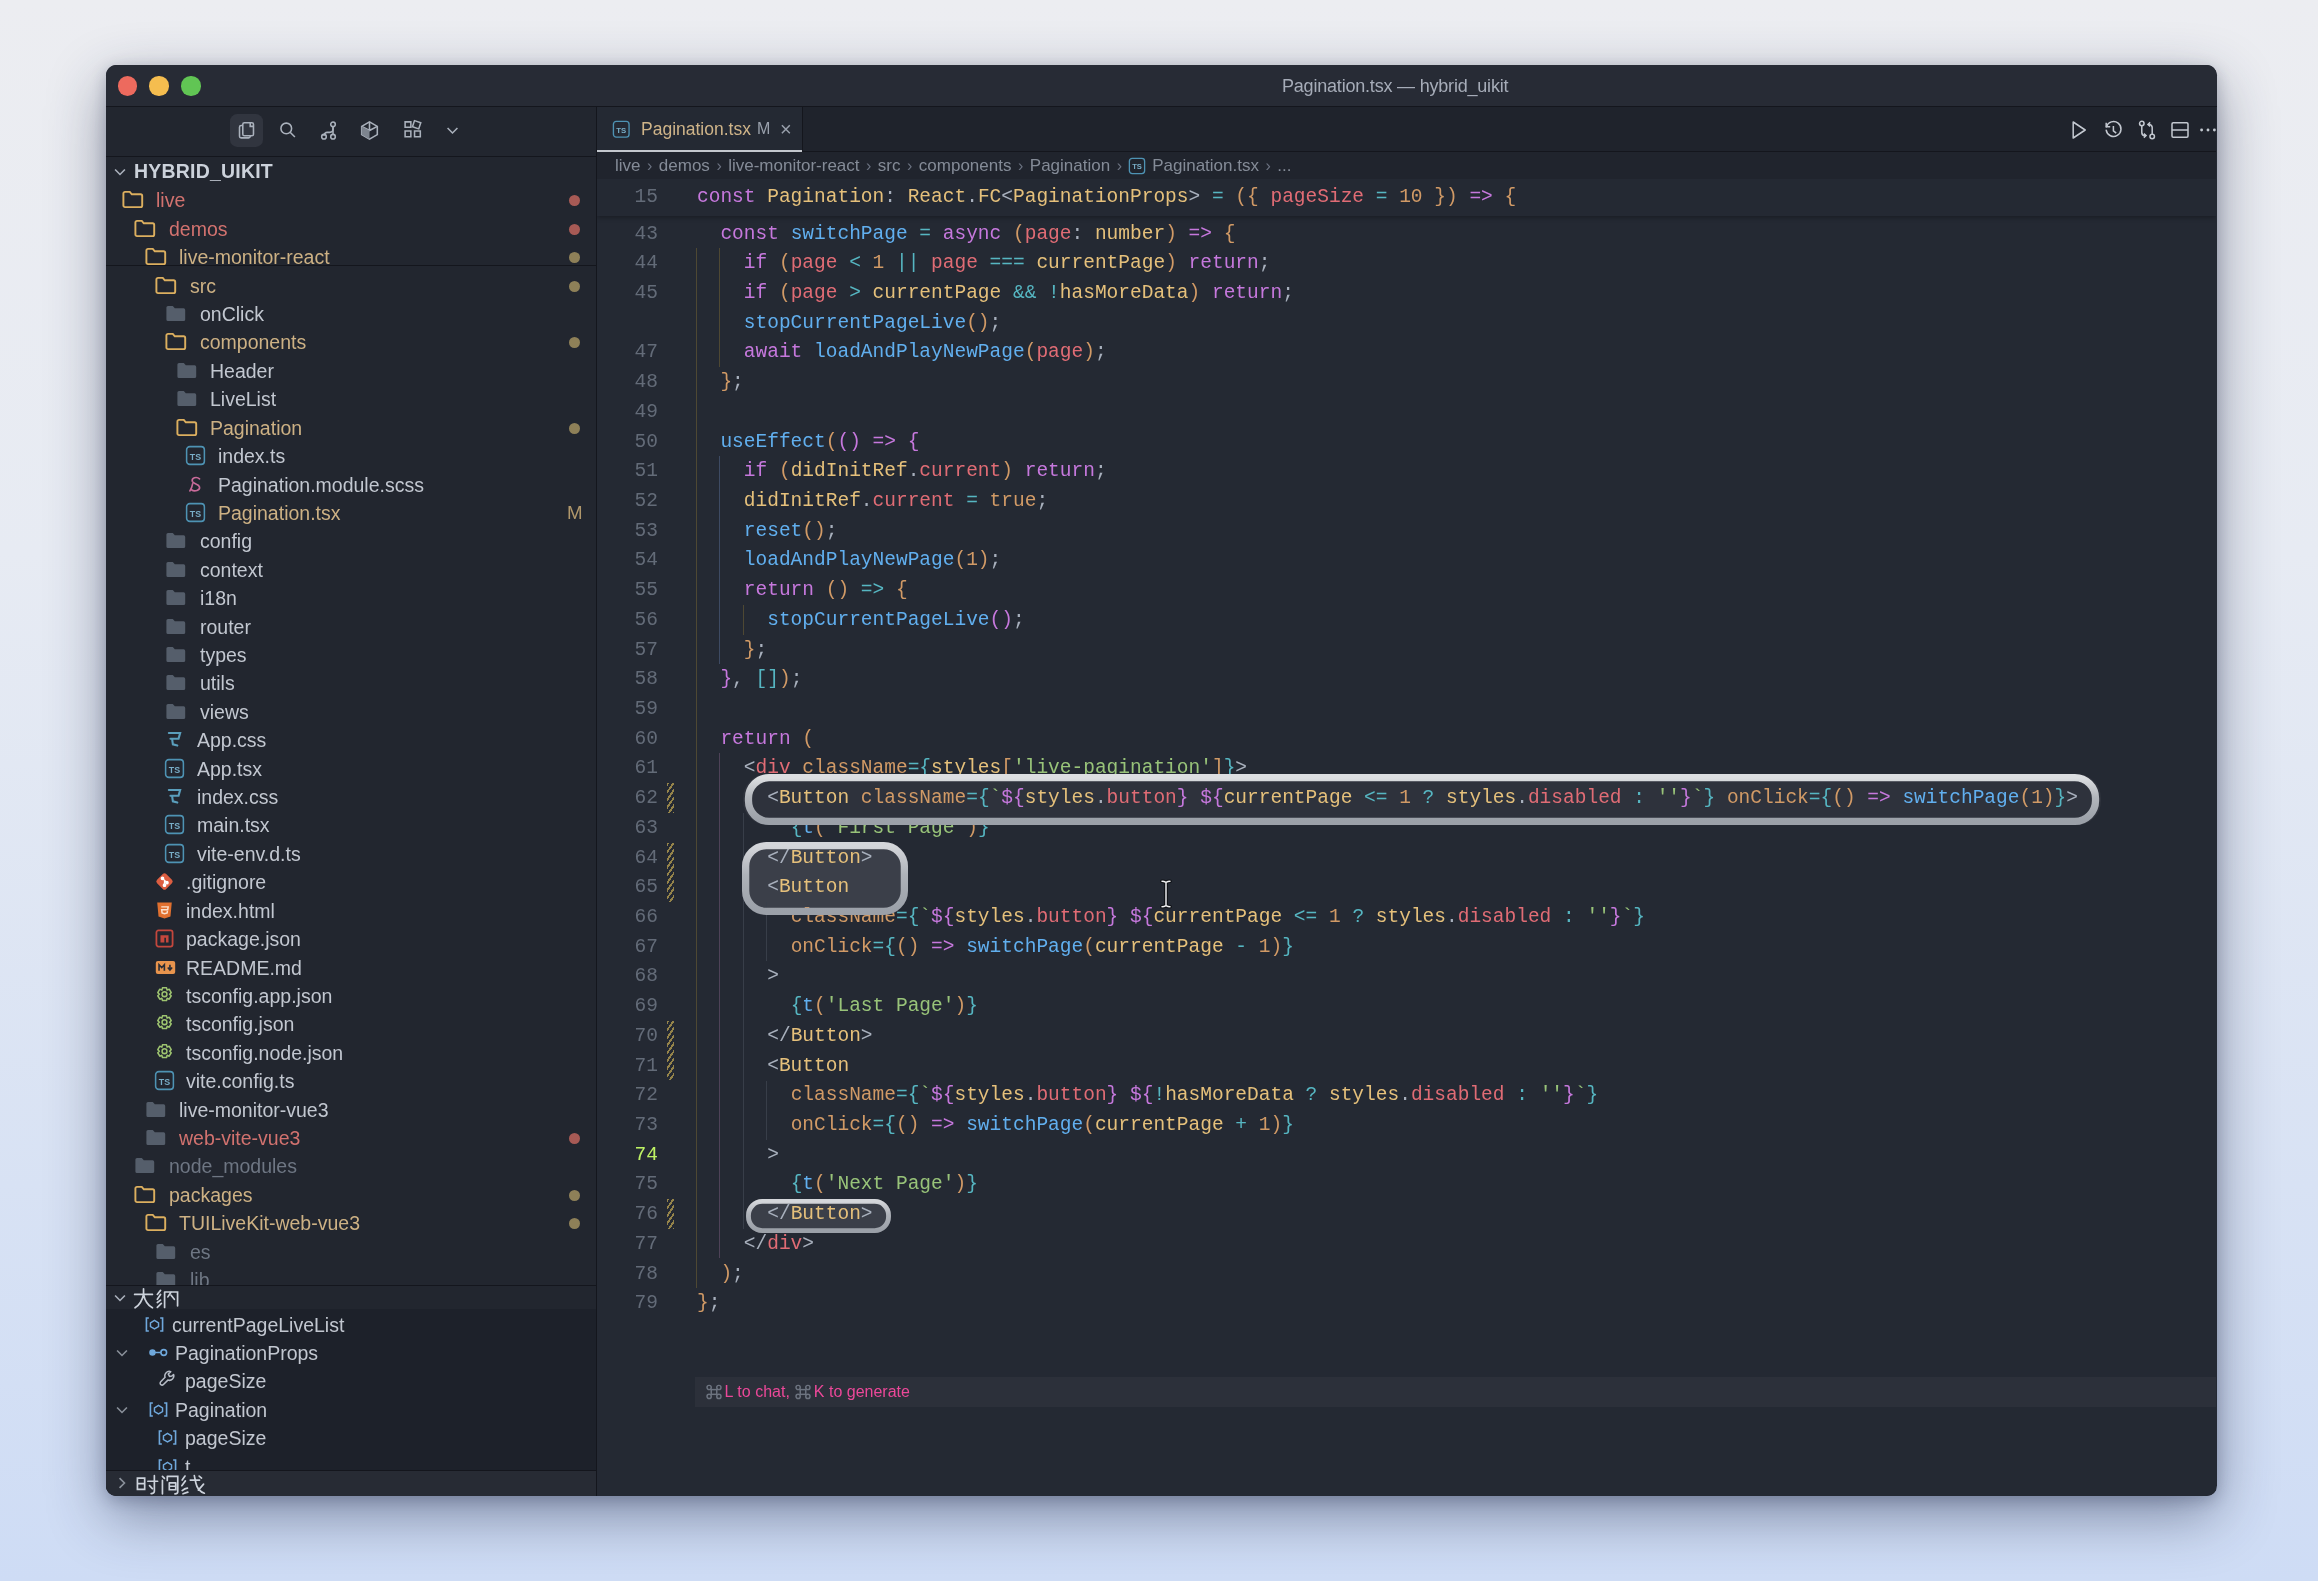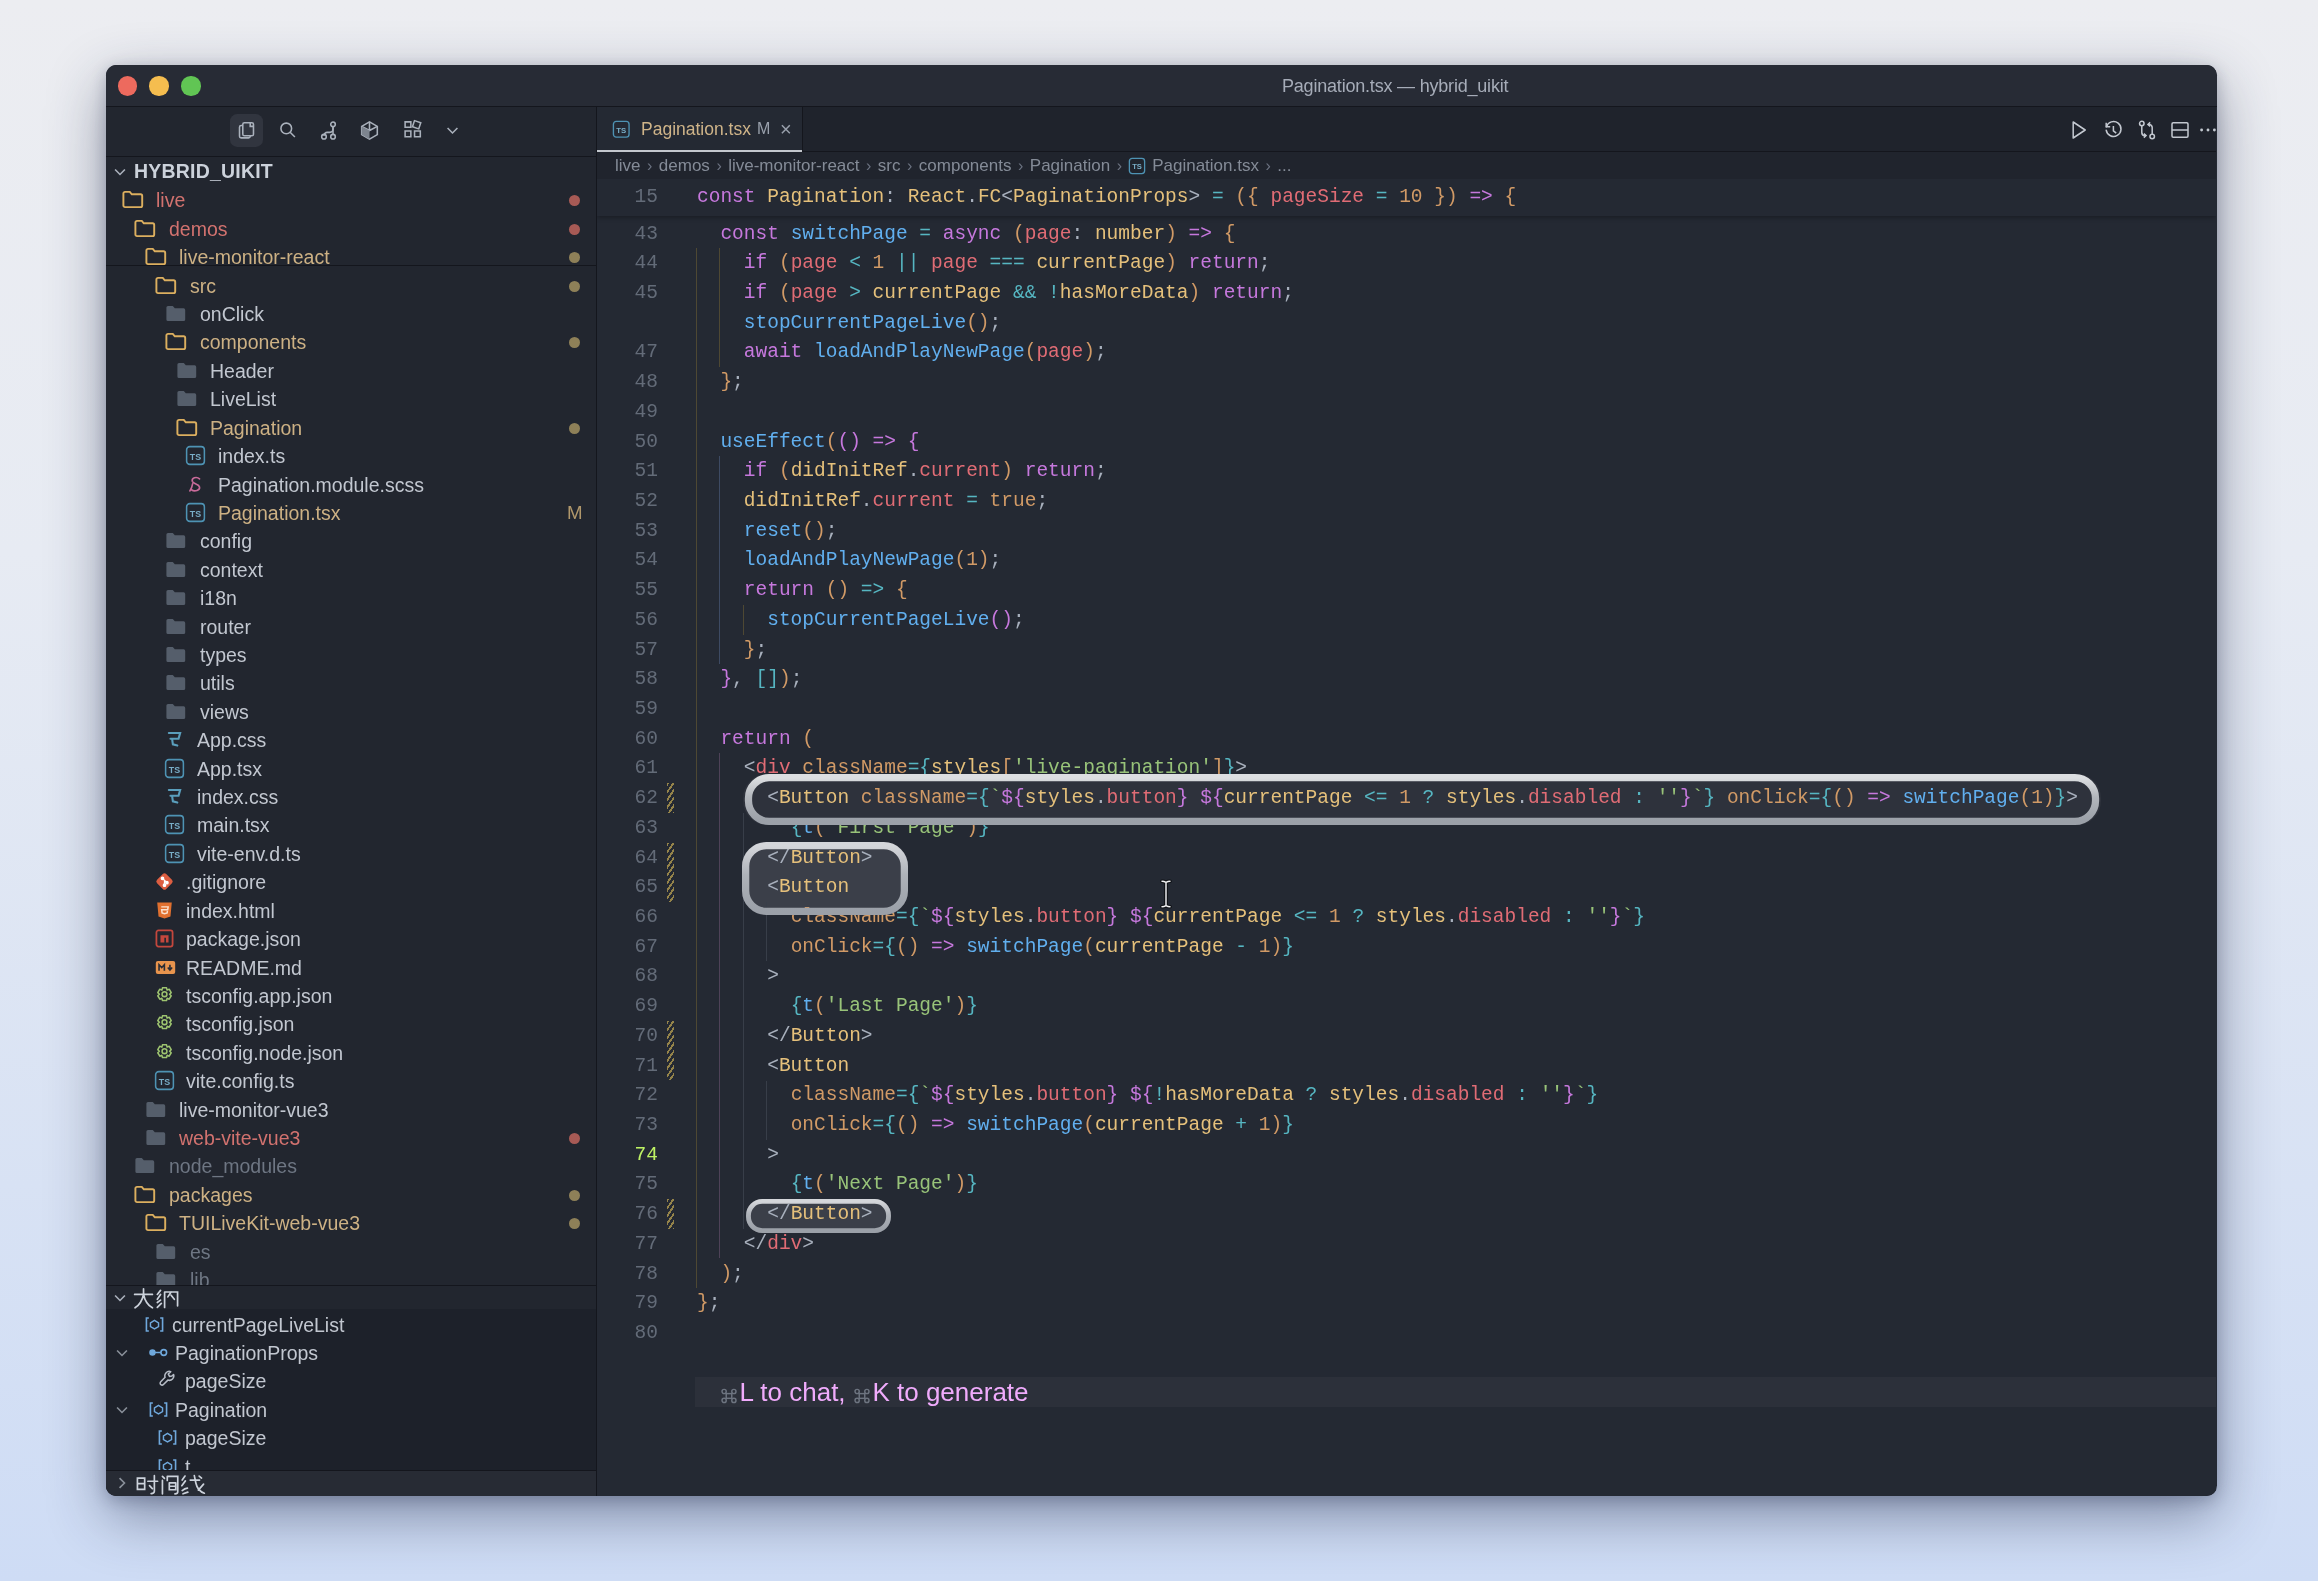--- a/index.html
+++ b/index.html
@@ -656,25 +656,21 @@
               <span style="position:absolute;left:100px;white-space:pre;font-family:'Liberation Mono',monospace;font-size:19.5px"><span style="color:#a8b0bd">&nbsp;&nbsp;&nbsp;&nbsp;</span><span style="color:#a8b0bd">&lt;/</span><span style="color:#e06c75">div</span><span style="color:#a8b0bd">&gt;</span></span>
             </div>
             <div style="position:absolute;left:0;top:1043px;width:100%;height:30px;line-height:30px">
               <span style="position:absolute;right:1558px;color:#636b78;font-family:'Liberation Mono',monospace;font-size:19.5px">78</span>
               <span style="position:absolute;left:100px;white-space:pre;font-family:'Liberation Mono',monospace;font-size:19.5px"><span style="color:#d19a66">&nbsp;&nbsp;)</span><span style="color:#a8b0bd">;</span></span>
             </div>
             <div style="position:absolute;left:0;top:1072px;width:100%;height:30px;line-height:30px">
               <span style="position:absolute;right:1558px;color:#636b78;font-family:'Liberation Mono',monospace;font-size:19.5px">79</span>
               <span style="position:absolute;left:100px;white-space:pre;font-family:'Liberation Mono',monospace;font-size:19.5px"><span style="color:#d19a66">}</span><span style="color:#a8b0bd">;</span></span>
             </div>
-            <div style="position:absolute;left:0;top:1102px;width:100%;height:30px;line-height:30px">
-              <span style="position:absolute;right:1558px;color:#636b78;font-family:'Liberation Mono',monospace;font-size:19.5px">80</span>
-              <span style="position:absolute;left:100px;white-space:pre;font-family:'Liberation Mono',monospace;font-size:19.5px"></span>
-            </div>
-        <div style="position:absolute;left:123px;top:1161px;height:30px;line-height:30px;color:#f0abfc;font-size:26px"><svg width="18" height="19.5" viewBox="0 0 22 24" style="vertical-align:-3.2px">
+        <div style="position:absolute;left:108px;top:1161px;height:30px;line-height:30px;color:#ec4899;font-size:16px"><svg width="18" height="19.5" viewBox="0 0 22 24" style="vertical-align:-3.2px">
                 <g fill="none" stroke="#6d7480" stroke-width="1.8">
                   <circle cx="5" cy="8" r="2.6"></circle>
                   <circle cx="17" cy="8" r="2.6"></circle>
                   <circle cx="5" cy="19" r="2.6"></circle>
                   <circle cx="17" cy="19" r="2.6"></circle>
                   <rect x="7.6" y="10.6" width="6.8" height="5.8"></rect>
                 </g>
               </svg><span style="margin-left:1.6px">L to chat, </span><svg width="18" height="19.5" viewBox="0 0 22 24" style="vertical-align:-3.2px">
                 <g fill="none" stroke="#6d7480" stroke-width="1.8">
                   <circle cx="5" cy="8" r="2.6"></circle>

